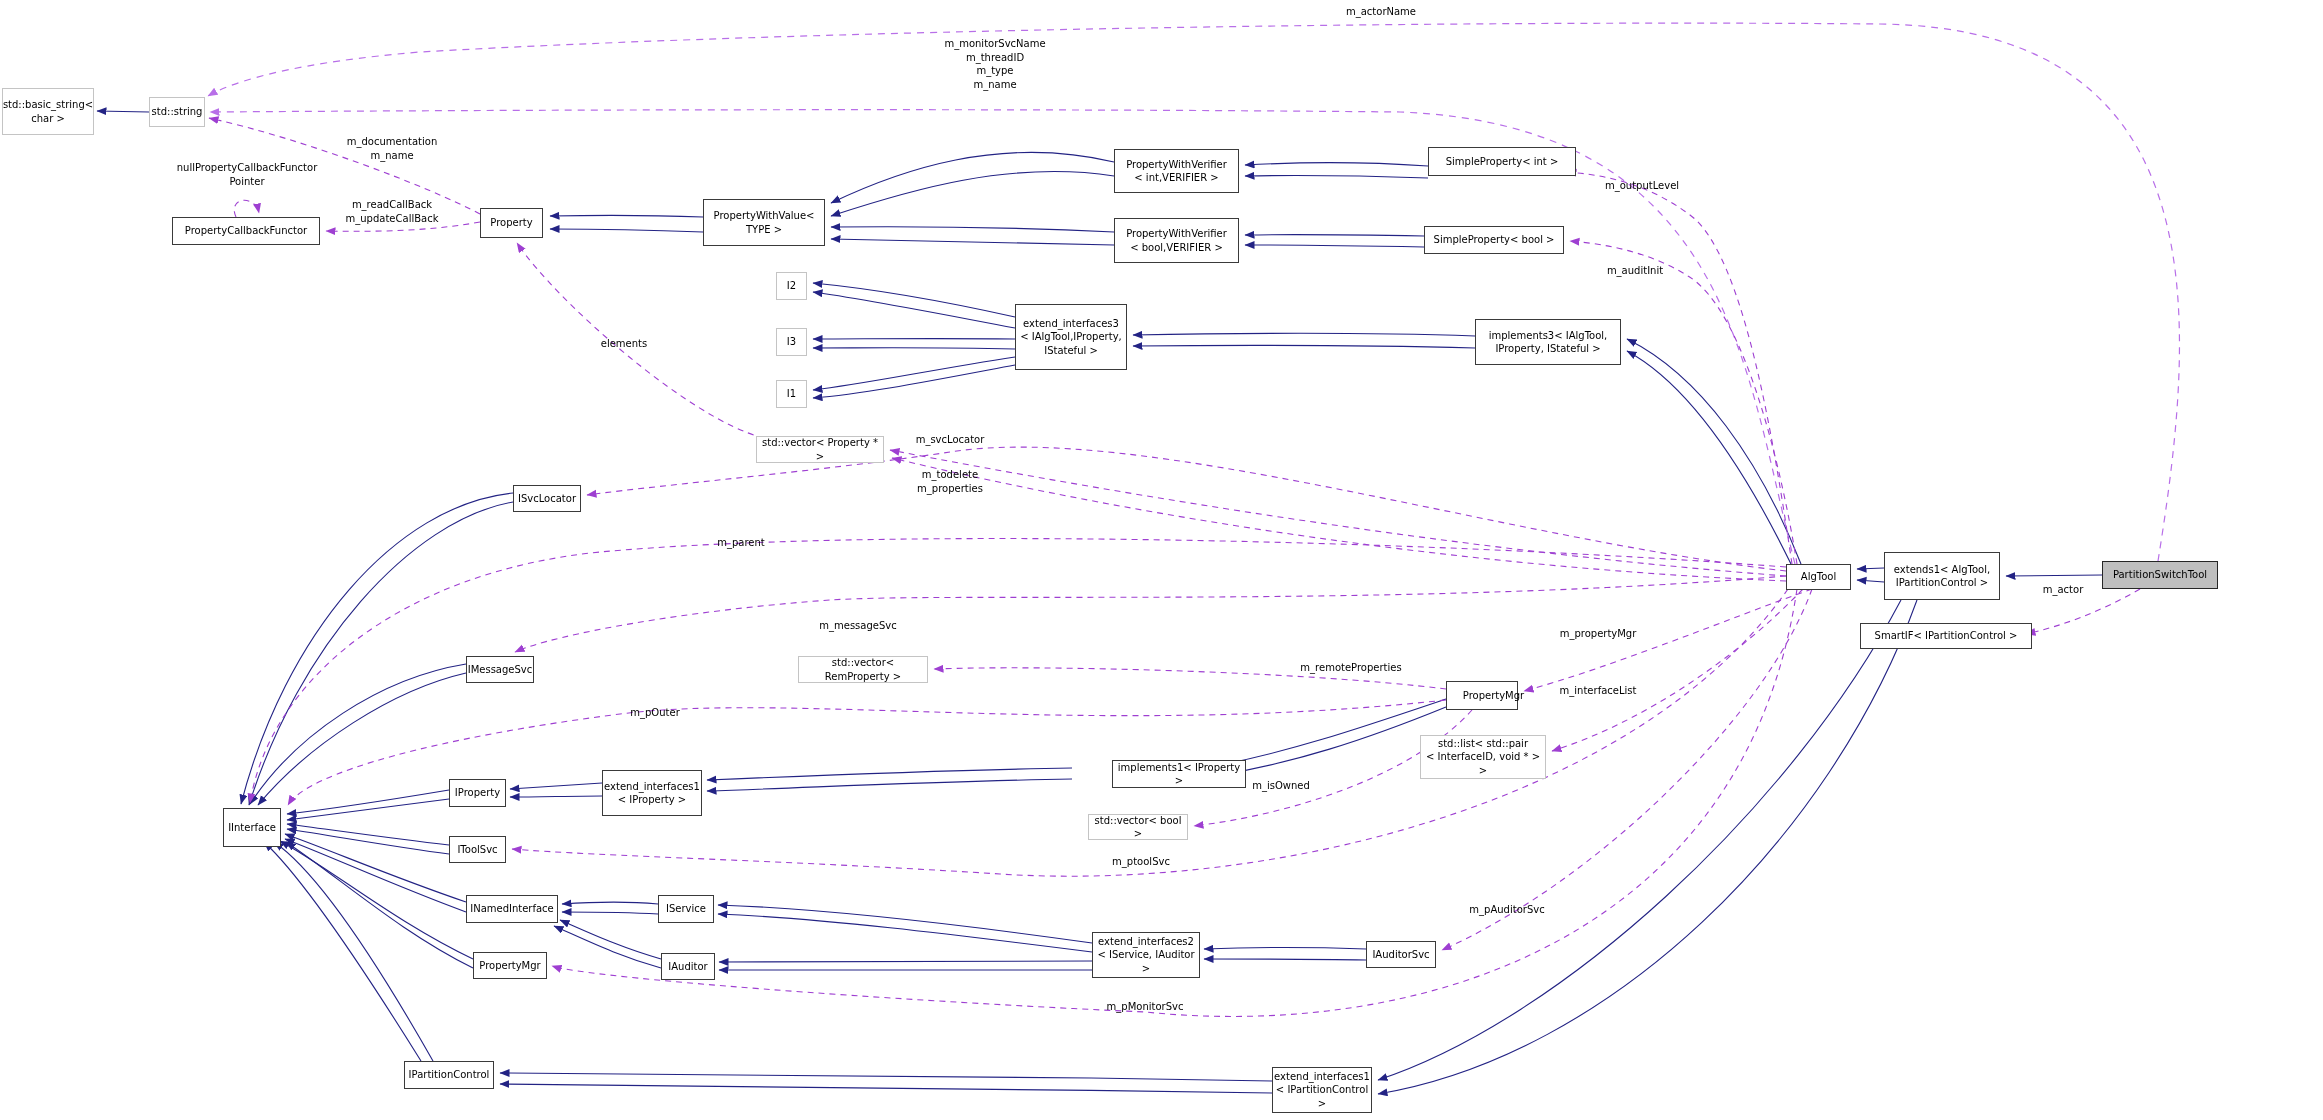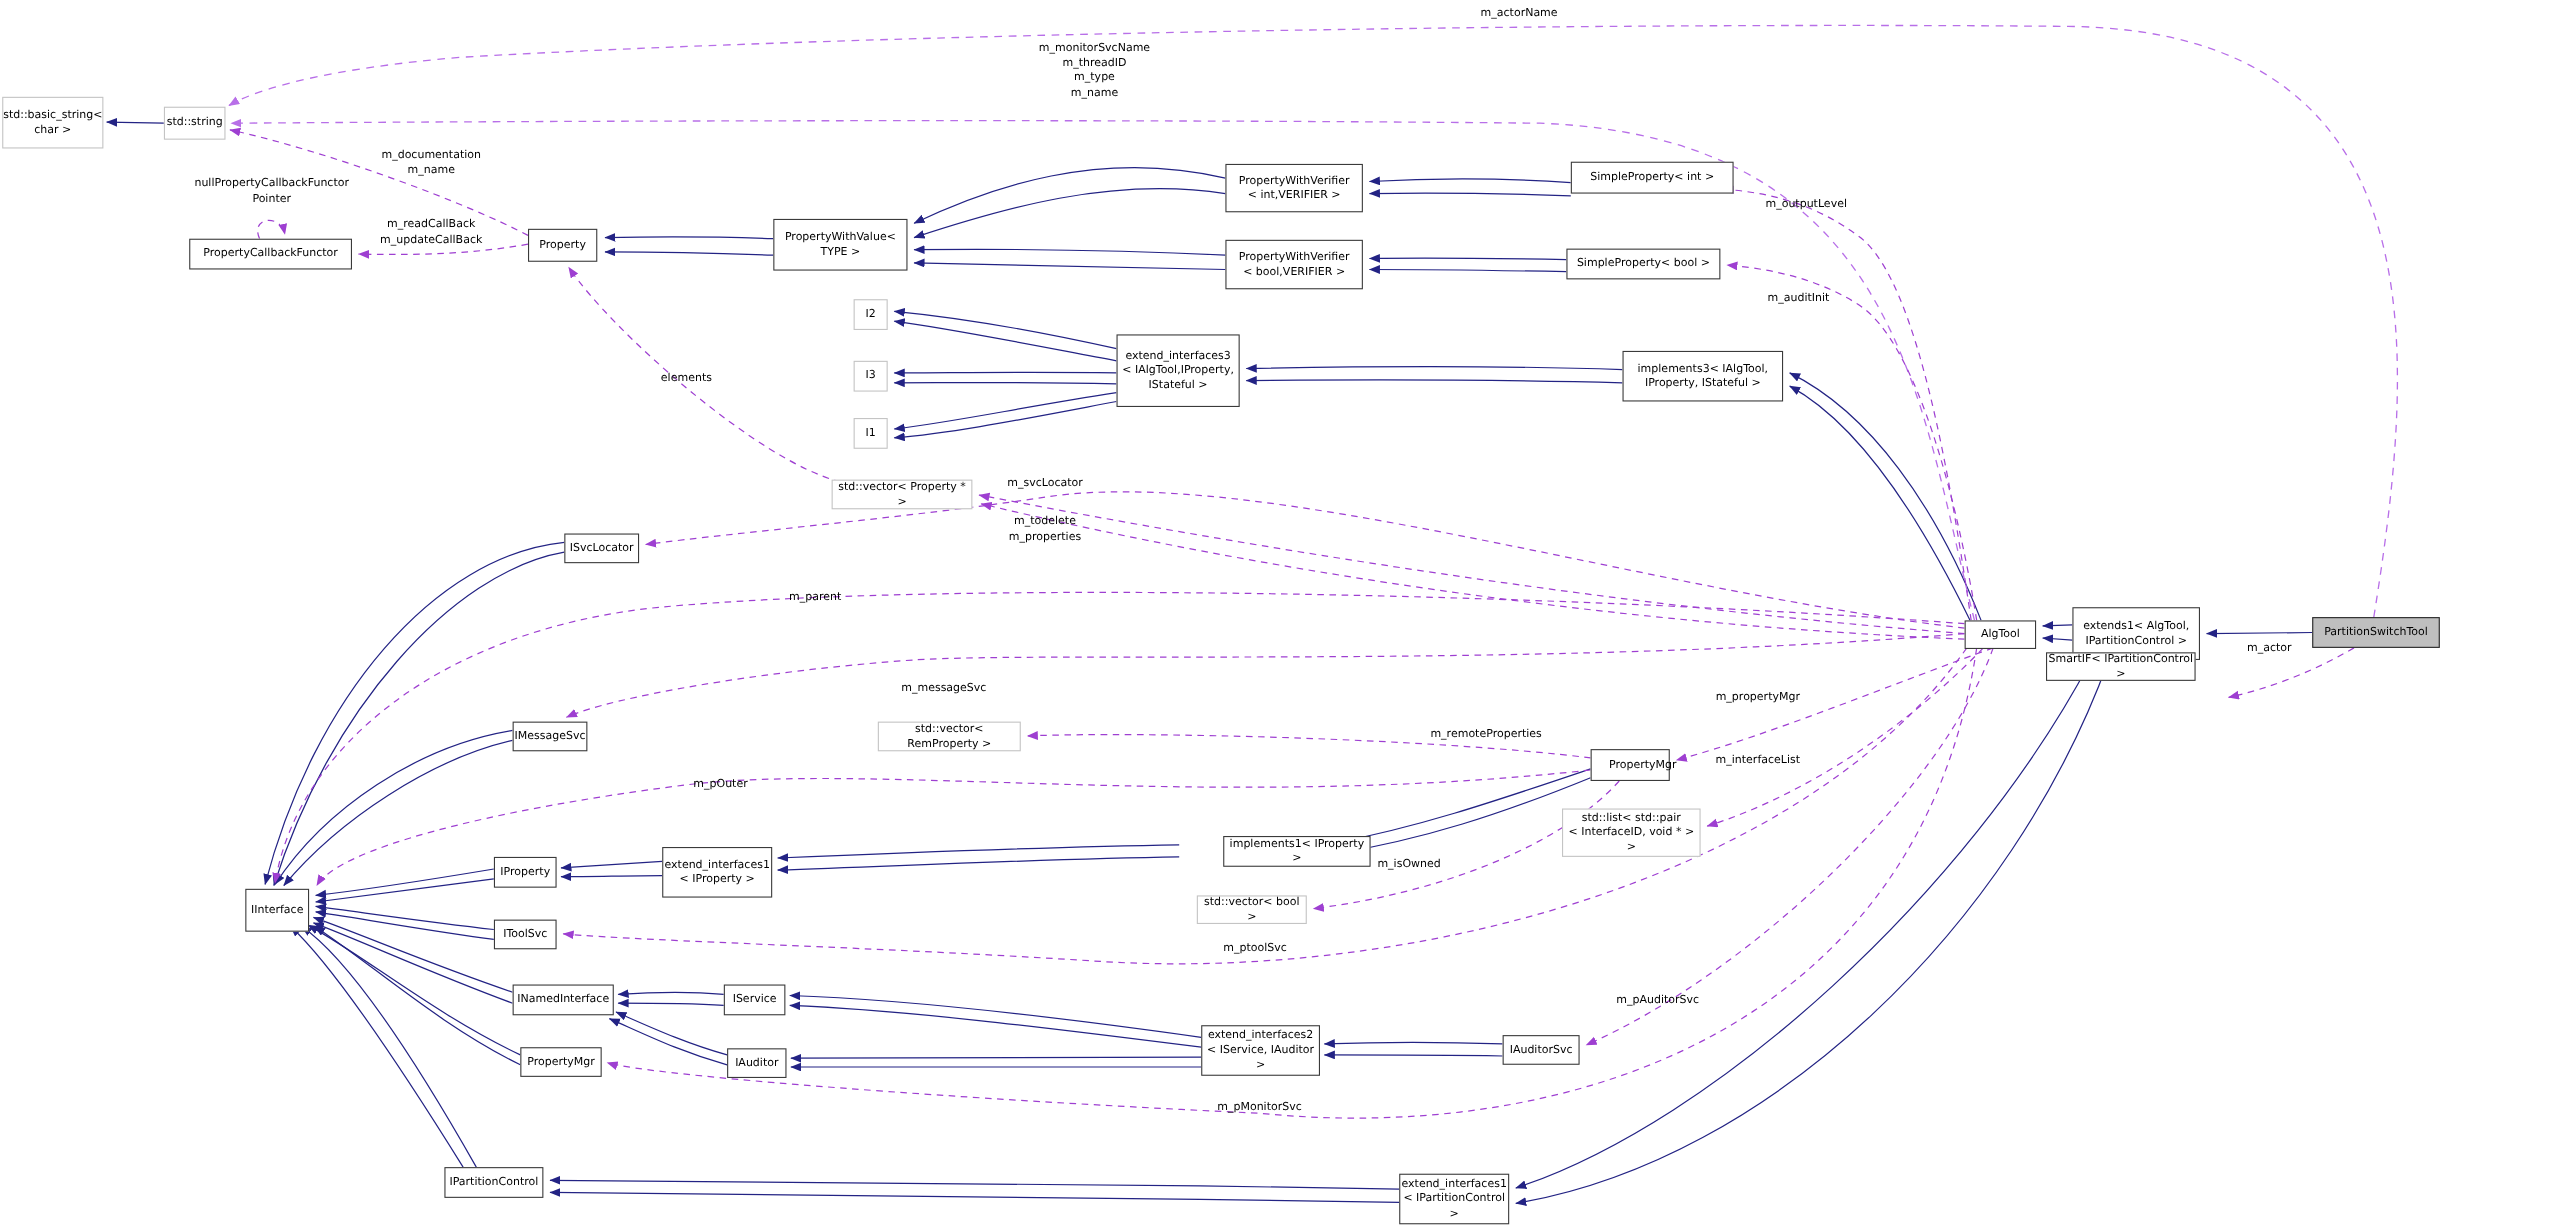--- a/index.html
+++ b/index.html
@@ -159,21 +159,21 @@
 &lt; IAlgTool,IProperty,
 IStateful &gt;</div>
     <div class="node class" style="left: 1475px; top: 319px; width: 146px; height: 46px;">implements3&lt; IAlgTool,
 IProperty, IStateful &gt;</div>
     <div class="node external" style="left: 756px; top: 436px; width: 128px; height: 27px;">std::vector&lt; Property * &gt;</div>
     <div class="node class" style="left: 513px; top: 485px; width: 68px; height: 27px;">ISvcLocator</div>
     <div class="node class" style="left: 1786px; top: 564px; width: 65px; height: 26px;">AlgTool</div>
     <div class="node class" style="left: 1884px; top: 552px; width: 116px; height: 48px;">extends1&lt; AlgTool,
 IPartitionControl &gt;</div>
     <div class="node focus" style="left: 2102px; top: 561px; width: 116px; height: 28px;">PartitionSwitchTool</div>
-    <div class="node class" style="left: 1860px; top: 593px; width: 136px; height: 26px;">SmartIF&lt; IPartitionControl &gt;</div>
+    <div class="node class" style="left: 1860px; top: 623px; width: 172px; height: 26px;">SmartIF&lt; IPartitionControl &gt;</div>
     <div class="node class" style="left: 466px; top: 656px; width: 68px; height: 27px;">IMessageSvc</div>
     <div class="node external" style="left: 798px; top: 656px; width: 130px; height: 27px;">std::vector&lt; RemProperty &gt;</div>
     <div class="node class" style="left: 1446px; top: 681px; width: 72px; height: 29px; padding-left: 23px;">PropertyMgr</div>
     <div class="node external" style="left: 1420px; top: 735px; width: 126px; height: 44px;">std::list&lt; std::pair
 &lt; InterfaceID, void * &gt; &gt;</div>
     <div class="node class" style="left: 223px; top: 808px; width: 58px; height: 39px;">IInterface</div>
     <div class="node class" style="left: 449px; top: 779px; width: 57px; height: 28px;">IProperty</div>
     <div class="node class" style="left: 602px; top: 770px; width: 100px; height: 46px;">extend_interfaces1
 &lt; IProperty &gt;</div>
     <div class="node class" style="left: 1072px; top: 760px; width: 134px; height: 28px; margin-left: 40px;">implements1&lt; IProperty &gt;</div>

